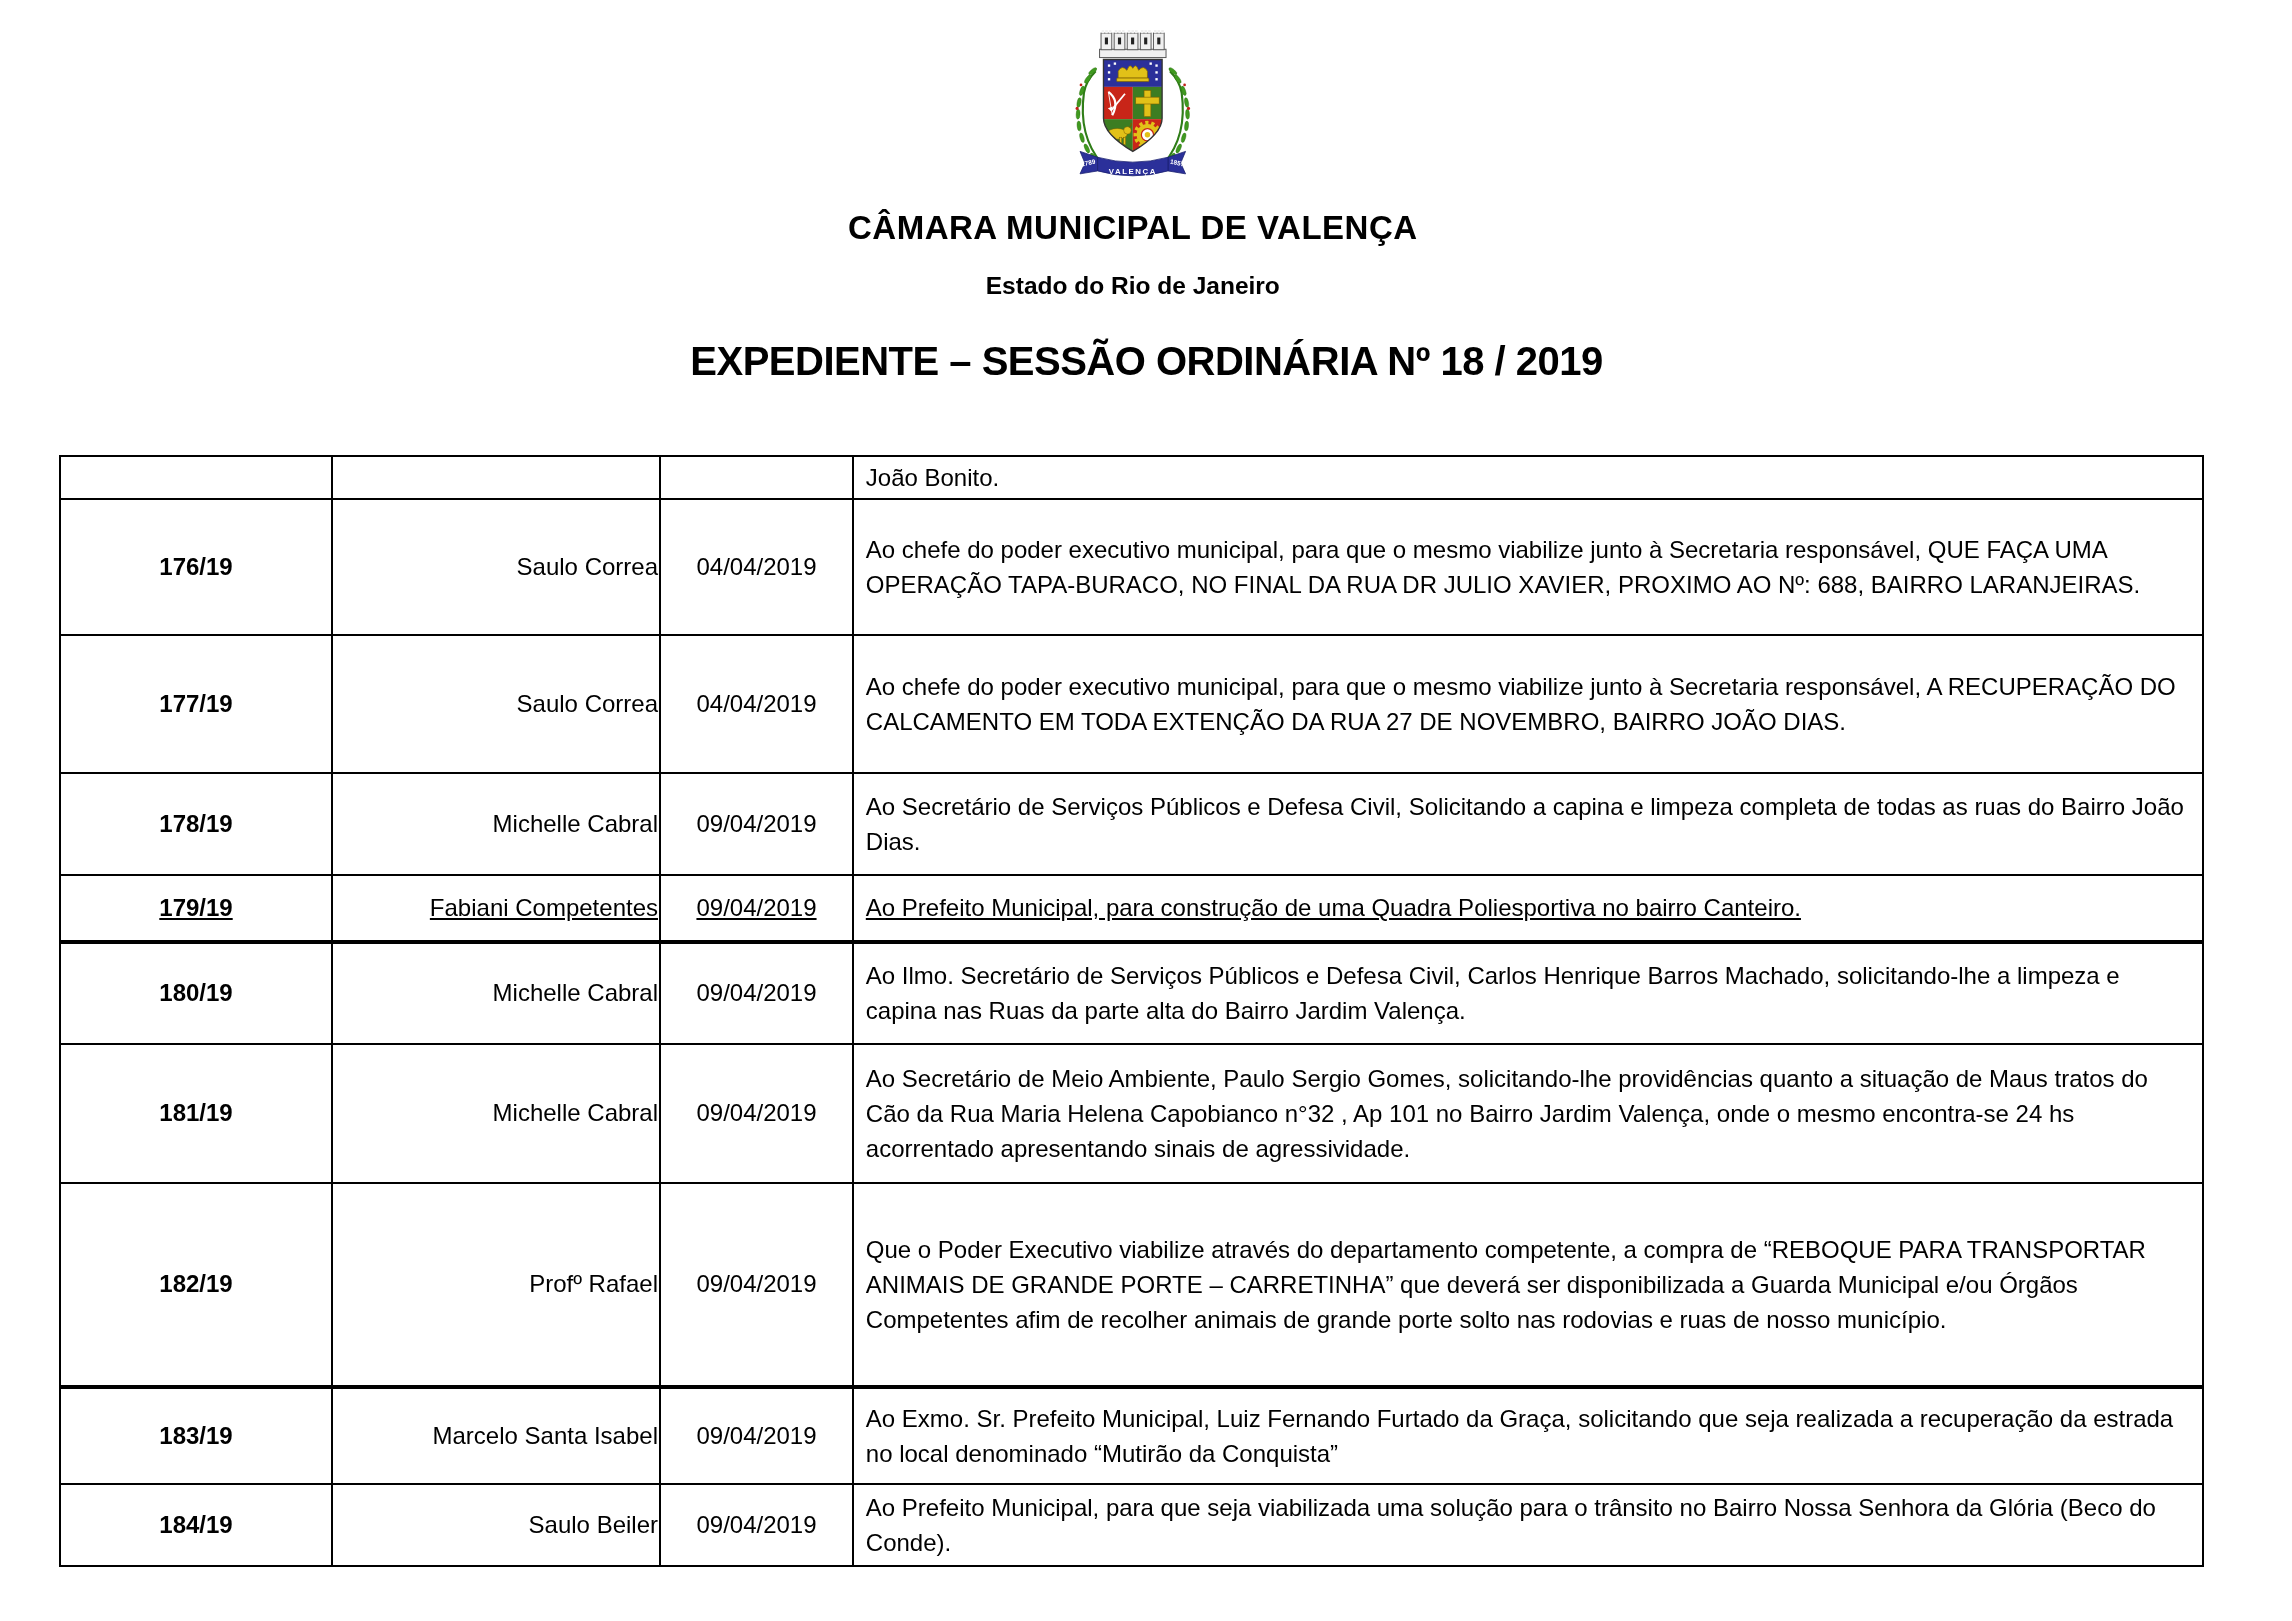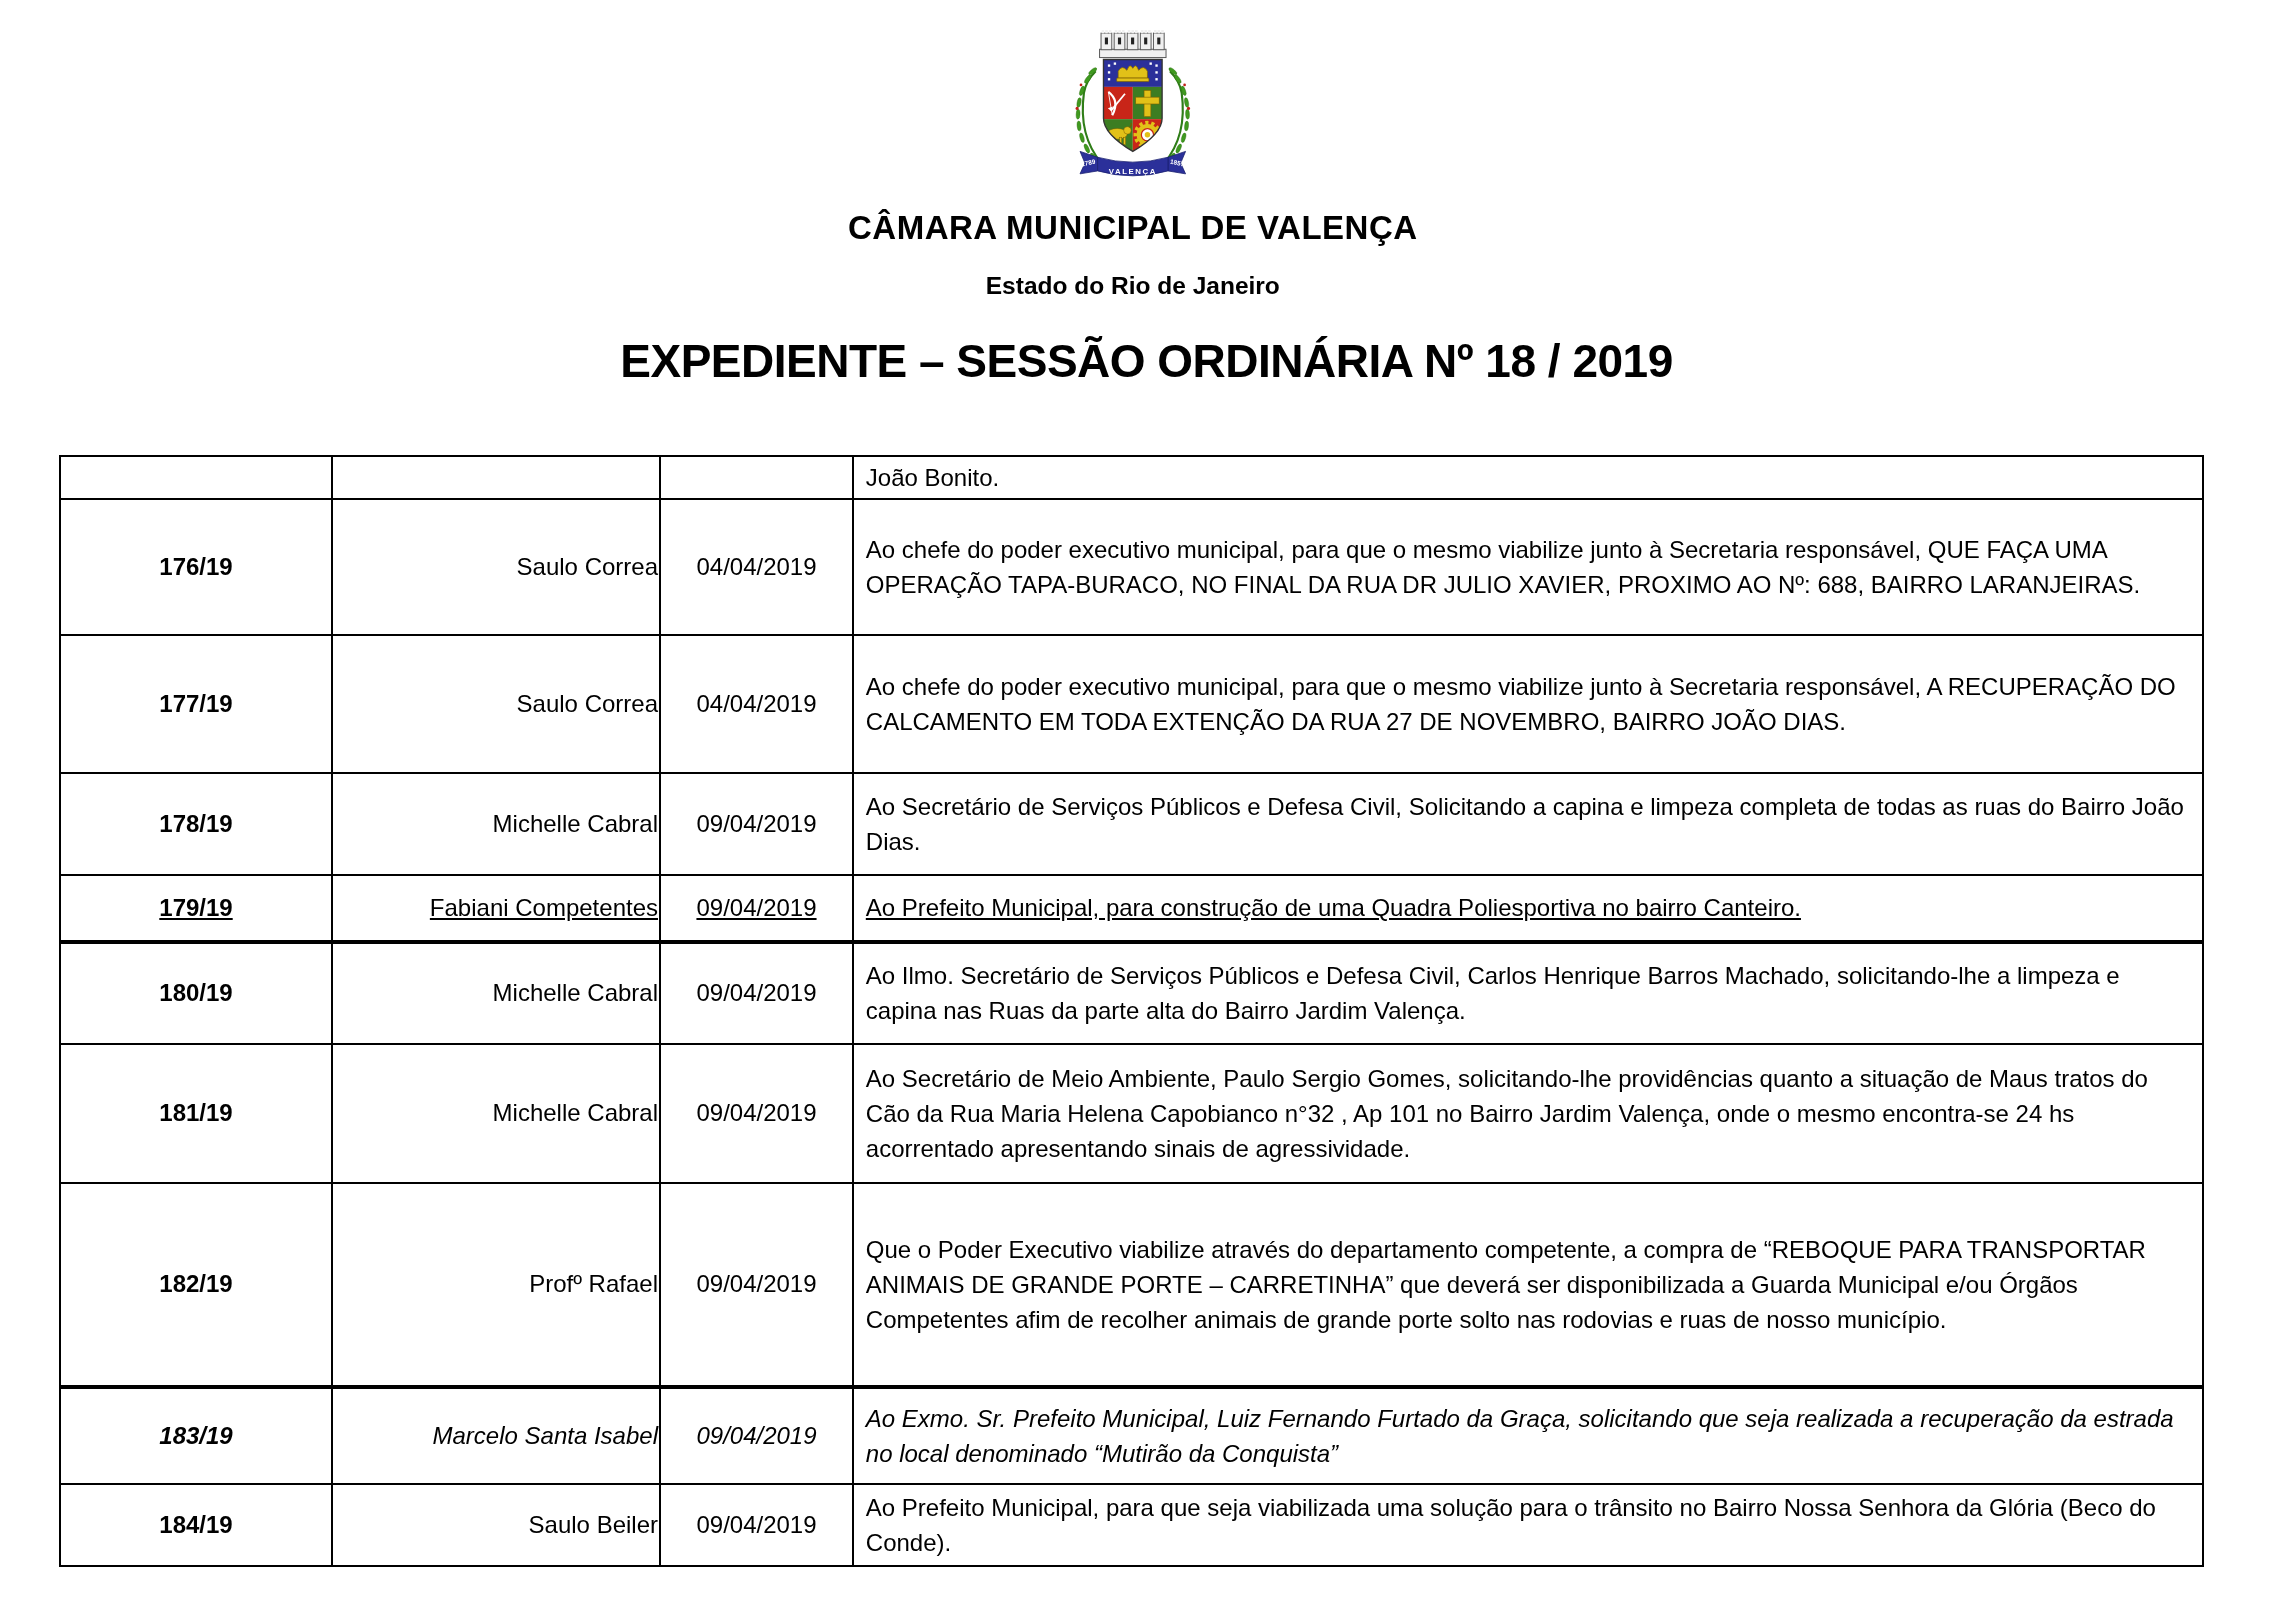--- a/index.html
+++ b/index.html
@@ -17,21 +17,21 @@
   .org-name{
     margin-top:21.6px;text-align:center;
     font-size:33px;line-height:39px;font-weight:bold;letter-spacing:0.5px;
   }
   .state-line{
     margin-top:23.5px;text-align:center;
     font-size:24.5px;line-height:29px;font-weight:bold;
   }
   .doc-title{
     margin:35px 0 0 0;text-align:center;
-    font-size:46px;line-height:53px;font-weight:bold;letter-spacing:-0.5px;
+    font-size:40px;line-height:53px;font-weight:bold;letter-spacing:-0.5px;
   }
 
   
   table.items{
     margin:67px 0 0 59px;
     border-collapse:collapse;
     table-layout:fixed;
     width:2143px;
     border:2.9px solid #000;
   }
@@ -57,21 +57,21 @@
 
   
   #rows tr:nth-child(1){height:43px;}
   #rows tr:nth-child(2){height:136px;}
   #rows tr:nth-child(3){height:138px;}
   #rows tr:nth-child(4){height:102px;}
   #rows tr:nth-child(5){height:67px;text-decoration:underline;}
   #rows tr:nth-child(6){height:102px;}
   #rows tr:nth-child(7){height:139px;}
   #rows tr:nth-child(8){height:204px;}
-  #rows tr:nth-child(9){height:97px;font-style:italic;}
+  #rows tr:nth-child(9){height:97px;}
   #rows tr:nth-child(10){height:82px;}
   
   #rows tr:nth-child(5) td{border-bottom-width:4.9px;}
   #rows tr:nth-child(8) td{border-bottom-width:4.9px;}
 
   .ribbon-text{font-family:"Liberation Sans", sans-serif;font-weight:bold;}
 </style>
 </head>
 <body>
 

